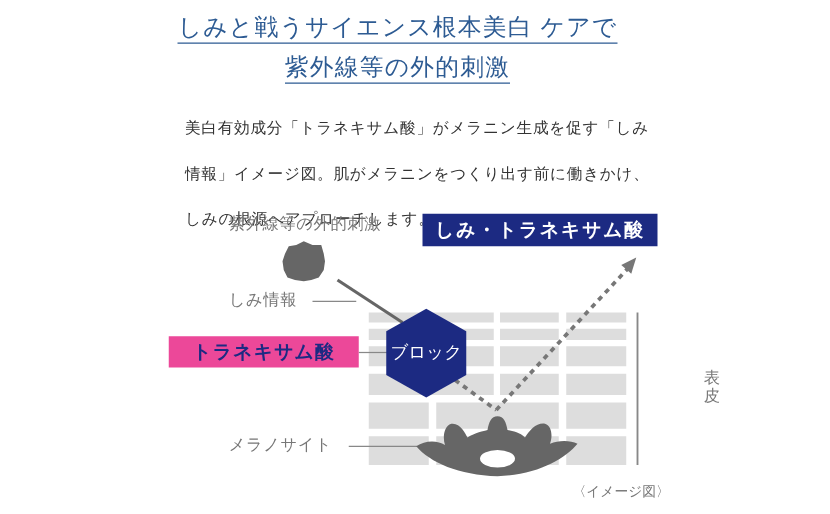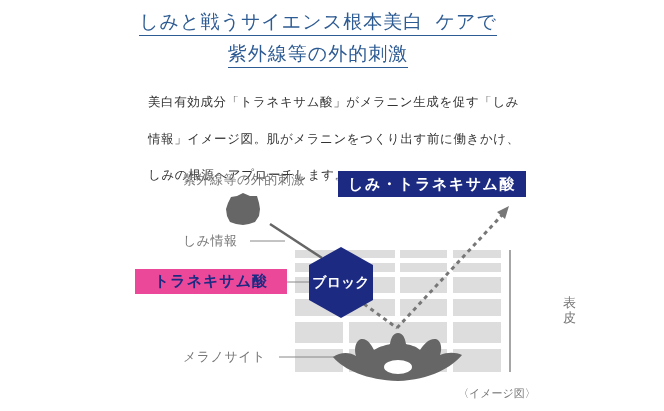--- a/index.html
+++ b/index.html
@@ -1,36 +1,36 @@
 <!DOCTYPE html>
 <html><head>
 <meta charset="utf-8">
 <style>
   html, body { margin:0; padding:0; background:#ffffff; }
   body { width:664px; height:411px; position:relative; overflow:hidden;
          font-family:"DejaVu Sans", sans-serif; }
   .title { position:absolute; left:0; width:636px; text-align:center;
-           font-family:Liberation Mono, monospace; font-size:19px; color:#2d5b93;
+           font-family:Liberation Sans, sans-serif; font-size:19px; color:#2d5b93;
            letter-spacing:1px; line-height:22px; }
   .title span { border-bottom:1.5px solid #2d5b93; padding-bottom:1px; }
   .para { position:absolute; left:148px; font-size:12.5px; color:#333333;
           letter-spacing:0.6px; white-space:nowrap; line-height:16px; }
   .lbl { position:absolute; font-size:13px; color:#777777; white-space:nowrap; line-height:16px; letter-spacing:0.5px; }
   .navybox { position:absolute; left:338px; top:171px; width:188px; height:26px;
              background:#1c2a82; color:#ffffff; font-weight:bold; font-size:15px;
              text-align:center; line-height:26px; letter-spacing:1.5px; }
   .bluebox { position:absolute; left:135px; top:269px; width:152px; height:25px;
              background:#ec4899; color:#1c2a82; font-weight:bold; font-size:15px;
              text-align:center; line-height:25px; letter-spacing:1px; }
   .tile { position:absolute; background:#dddddd; }
   .vlabel { position:absolute; left:514px; top:295px; width:14px; font-size:13px;
             color:#777777; line-height:15px; text-align:right;margin-left:48px; }
   .caption { position:absolute; left:458px; top:386px; font-size:11px; color:#777777; white-space:nowrap;text-align:right; }
   .hextext { position:absolute; left:309px; top:273px; width:64px; text-align:center;
-             color:#ffffff; font-weight:bold; font-size:14px; line-height:18px; }
+             color:#ffffff; font-weight:normal; font-size:14px; line-height:18px; }
   svg.layer { position:absolute; left:0; top:0; }
 </style>
 </head>
 <body>
 
 <div class="title" style="top:12px;">
   <span>しみと戦うサイエンス根本美白 ケアで</span>
 </div>
 <div class="title" style="top:44px;">
   <span>紫外線等の外的刺激</span>

